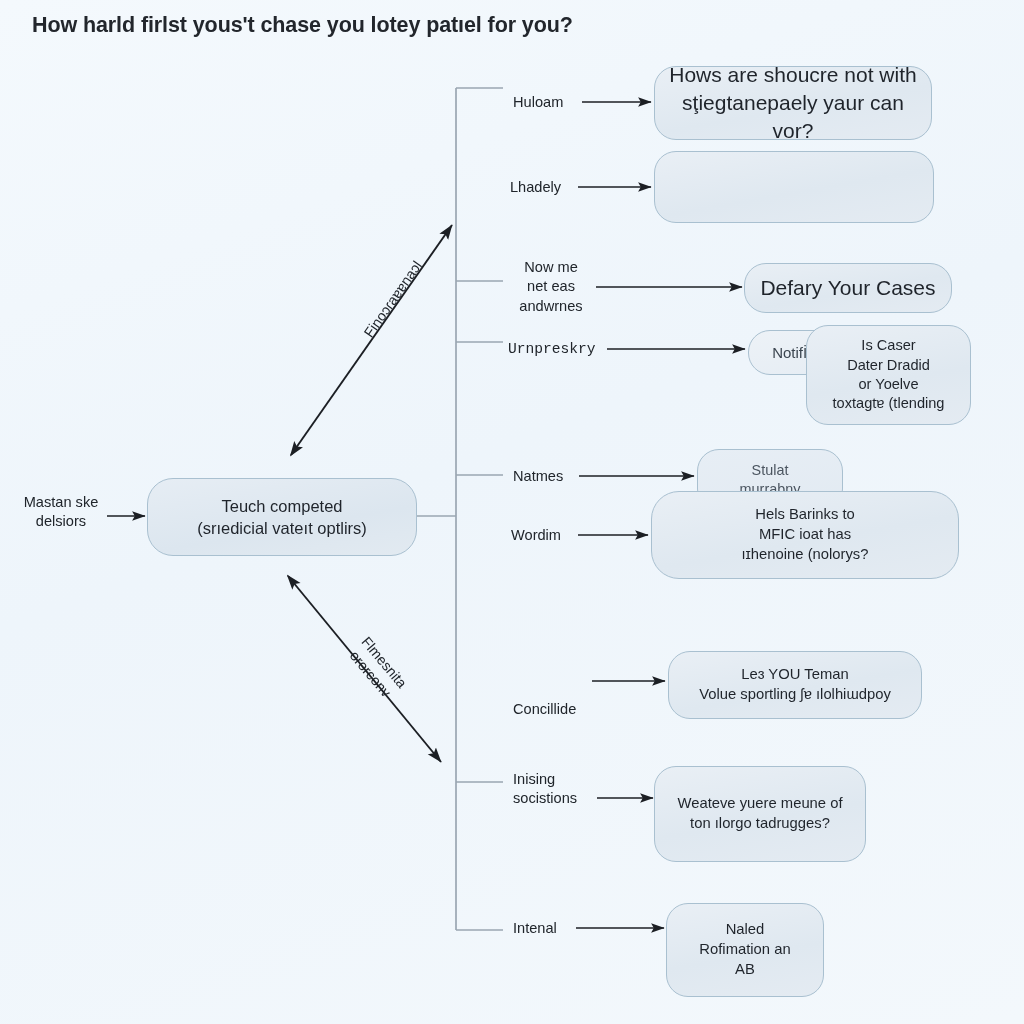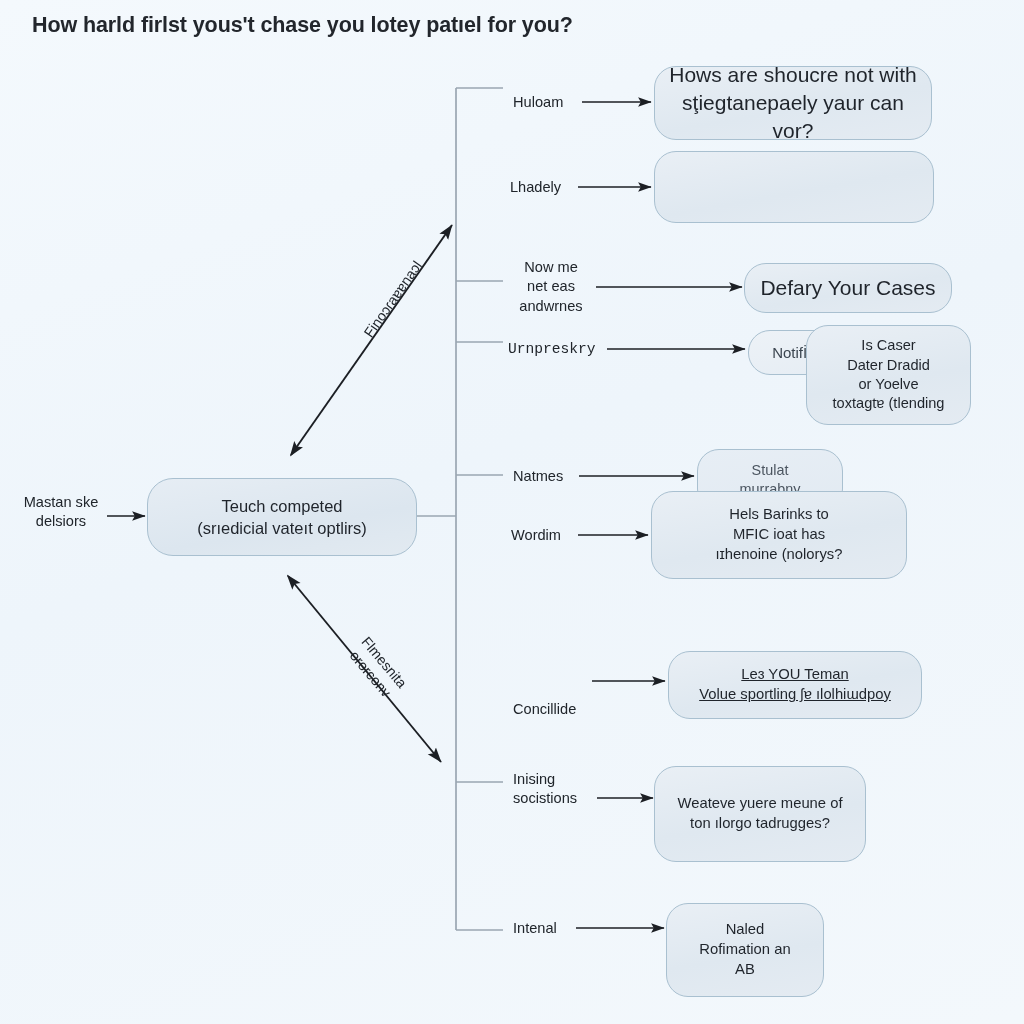--- a/index.html
+++ b/index.html
@@ -170,26 +170,26 @@
   <div class="node" style="left: 806px; top: 325px; width: 165px; height: 100px; font-size: 14.6px; white-space: pre-line;">Is Caser
 Dater Dradid
 or Yoelve
 toxtagtɐ (tlending</div>
 
   <div class="blabel" style="left:513px; top:467px;text-align:right;">Natmes</div>
   <div class="node pale" style="left: 697px; top: 449px; width: 146px; height: 62px; font-size: 14.4px; white-space: pre-line;">Stulat
 murrabny</div>
 
   <div class="blabel" style="left:511px; top:526px;text-align:center;">Wordim</div>
-  <div class="node" style="left: 651px; top: 491px; width: 256px; height: 88px; font-size: 14.8px; white-space: pre-line;">Hels Barinks to
+  <div class="node" style="left: 651px; top: 491px; width: 308px; height: 88px; font-size: 14.8px; white-space: pre-line; border-radius: 28px;">Hels Barinks to
 MFIC ioat has
 ıɪhenoine (nolorys?</div>
 
   <div class="blabel" style="left:513px; top:672px;margin-top:28px;">Concillide</div>
-  <div class="node" style="left: 668px; top: 651px; width: 254px; height: 68px; font-size: 14.8px; white-space: pre-line; text-decoration: underline;">Leɜ YOU Teman
+  <div class="node" style="left: 668px; top: 651px; width: 254px; height: 68px; font-size: 14.8px; white-space: pre-line;">Leɜ YOU Teman
 Volue sportling ʃɐ ılolhiɯdpoy</div>
 
   <div class="blabel" style="left: 513px; top: 770px; white-space: pre-line;">Inising
 socistions</div>
   <div class="node" style="left: 654px; top: 766px; width: 212px; height: 96px; font-size: 14.8px; white-space: pre-line;">Weateve yuere meune of
 ton ılorgo tadrugges?</div>
 
   <div class="blabel" style="left:513px; top:919px;">Intenal</div>
   <div class="node" style="left: 666px; top: 903px; width: 158px; height: 94px; font-size: 14.8px; white-space: pre-line;">Naled
 Rofimation an

